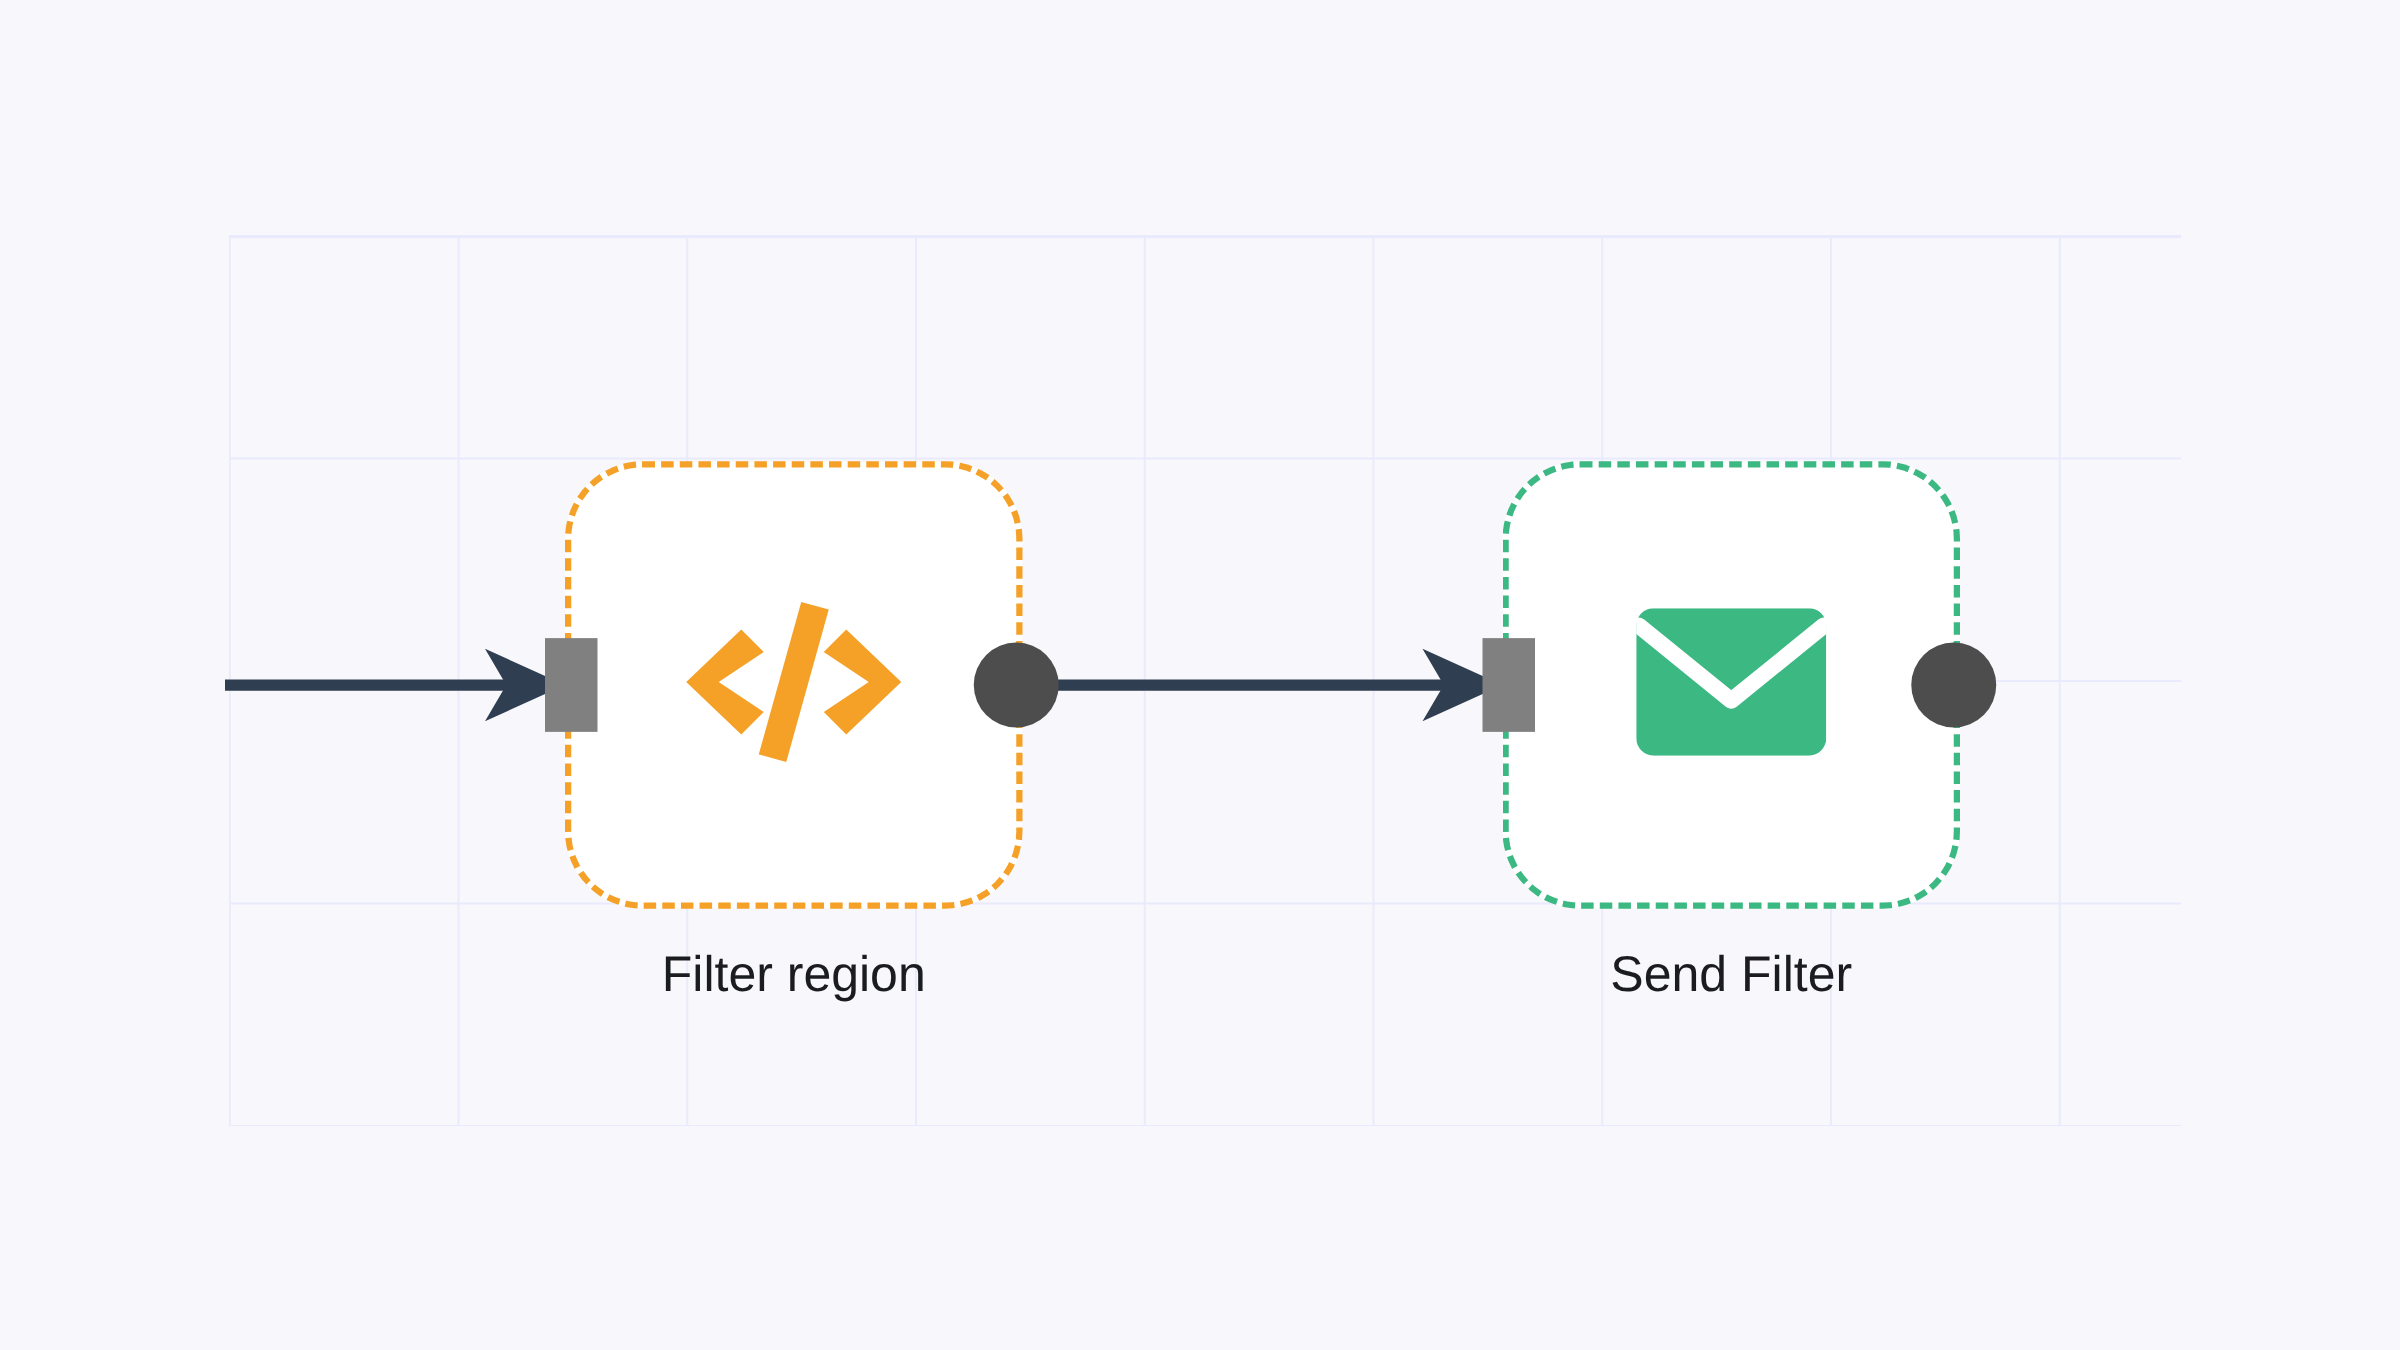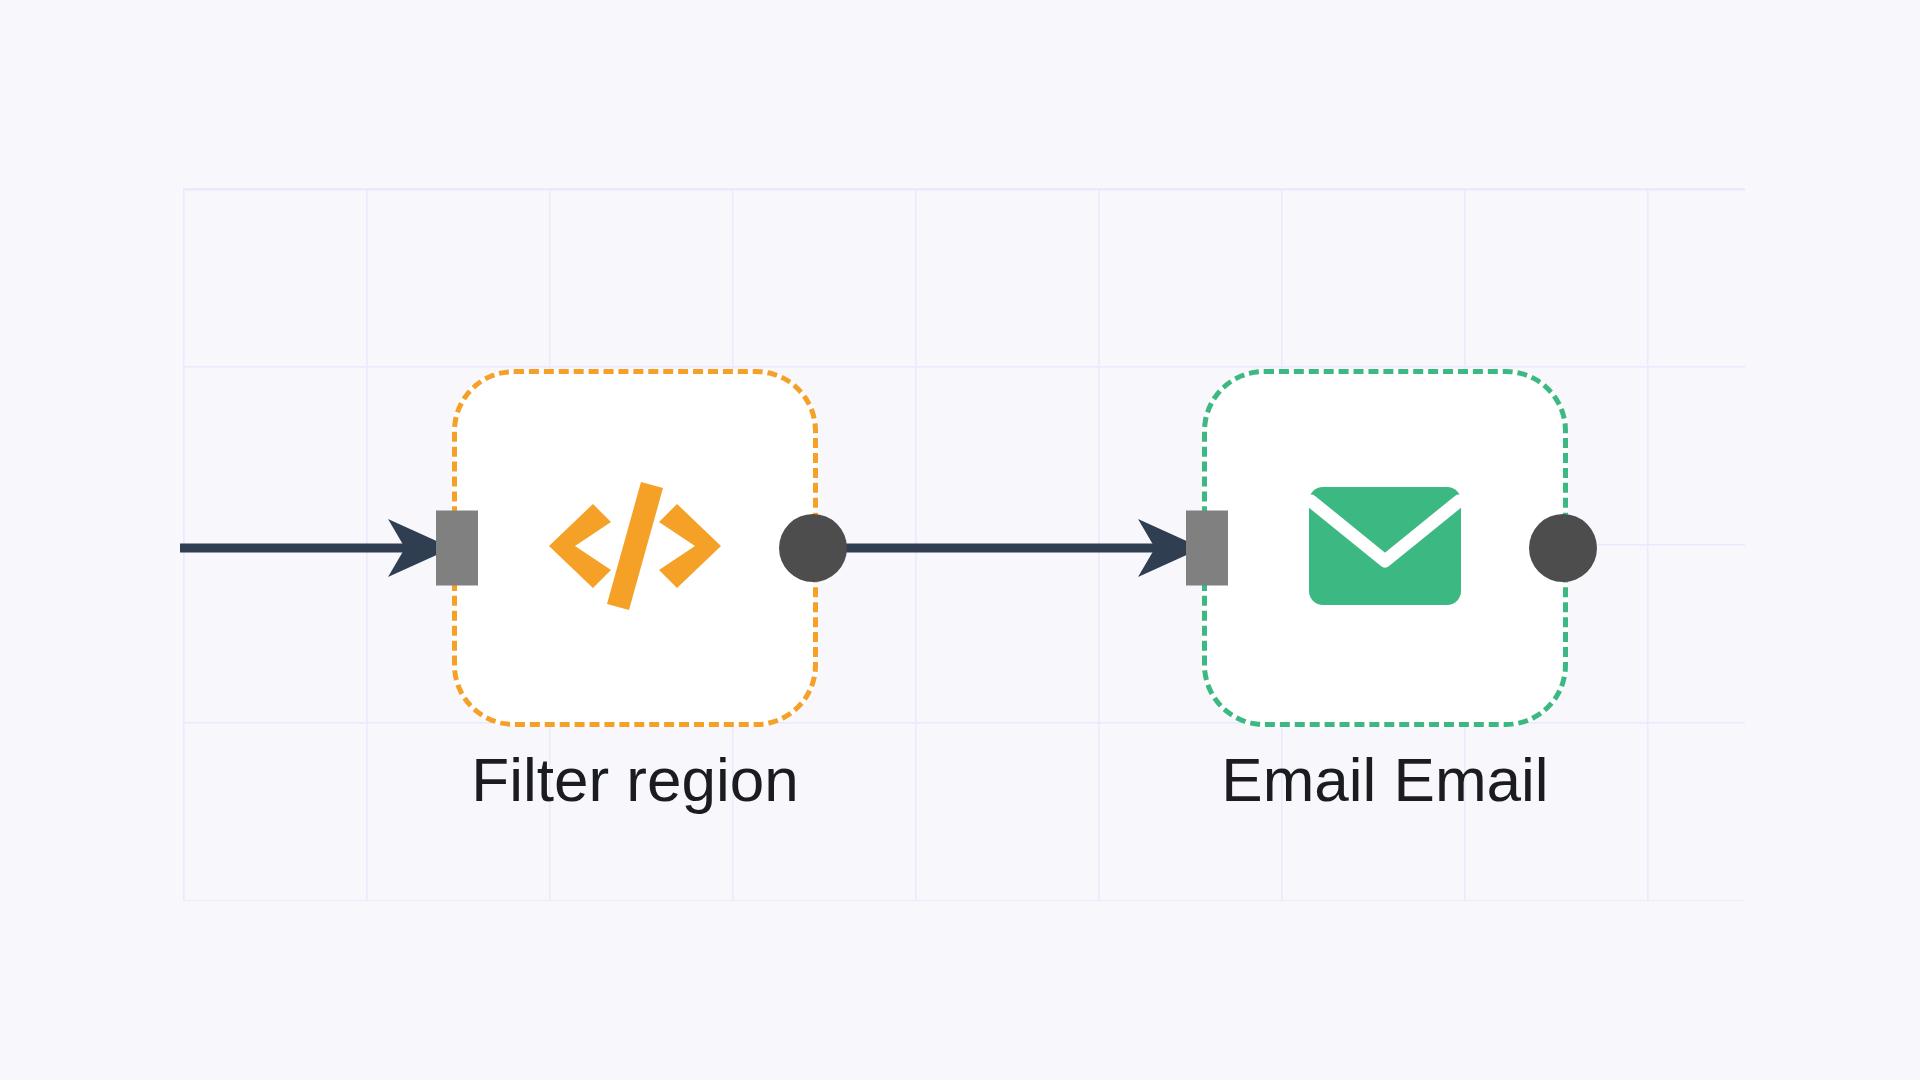--- a/index.html
+++ b/index.html
@@ -88,21 +88,21 @@
     right: 0;
     transform: translate(50%, -50%);
   }
 
   
   .node-label {
     position: absolute;
     top: 378px;
     width: 100%;
     text-align: center;
-    font-size: 62px;
+    font-size: 40px;
     line-height: 56px;
     color: #1b1c1f;
     white-space: nowrap;
     font-family: "Liberation Sans", sans-serif;
   }
 </style>
 </head>
 <body>
 
 <div id="canvas">
@@ -158,16 +158,16 @@
     <span class="node-icon">
       <svg width="152" height="118" viewBox="0 0 152 118" xmlns="http://www.w3.org/2000/svg">
         <rect x="0" y="0" width="152" height="118" rx="14" ry="14" fill="#3cb883"></rect>
         <path d="M 2 14 L 76 74 L 150 14" fill="none" stroke="#ffffff" stroke-width="13" stroke-linecap="round" stroke-linejoin="round"></path>
       </svg>
     </span>
 
     <span class="port-in"></span>
     <span class="port-out"></span>
 
-    <div class="node-label">Email Email</div>
+    <div class="node-label">Send Filter</div>
   </div>
 
 </div>
 
 </body></html>

